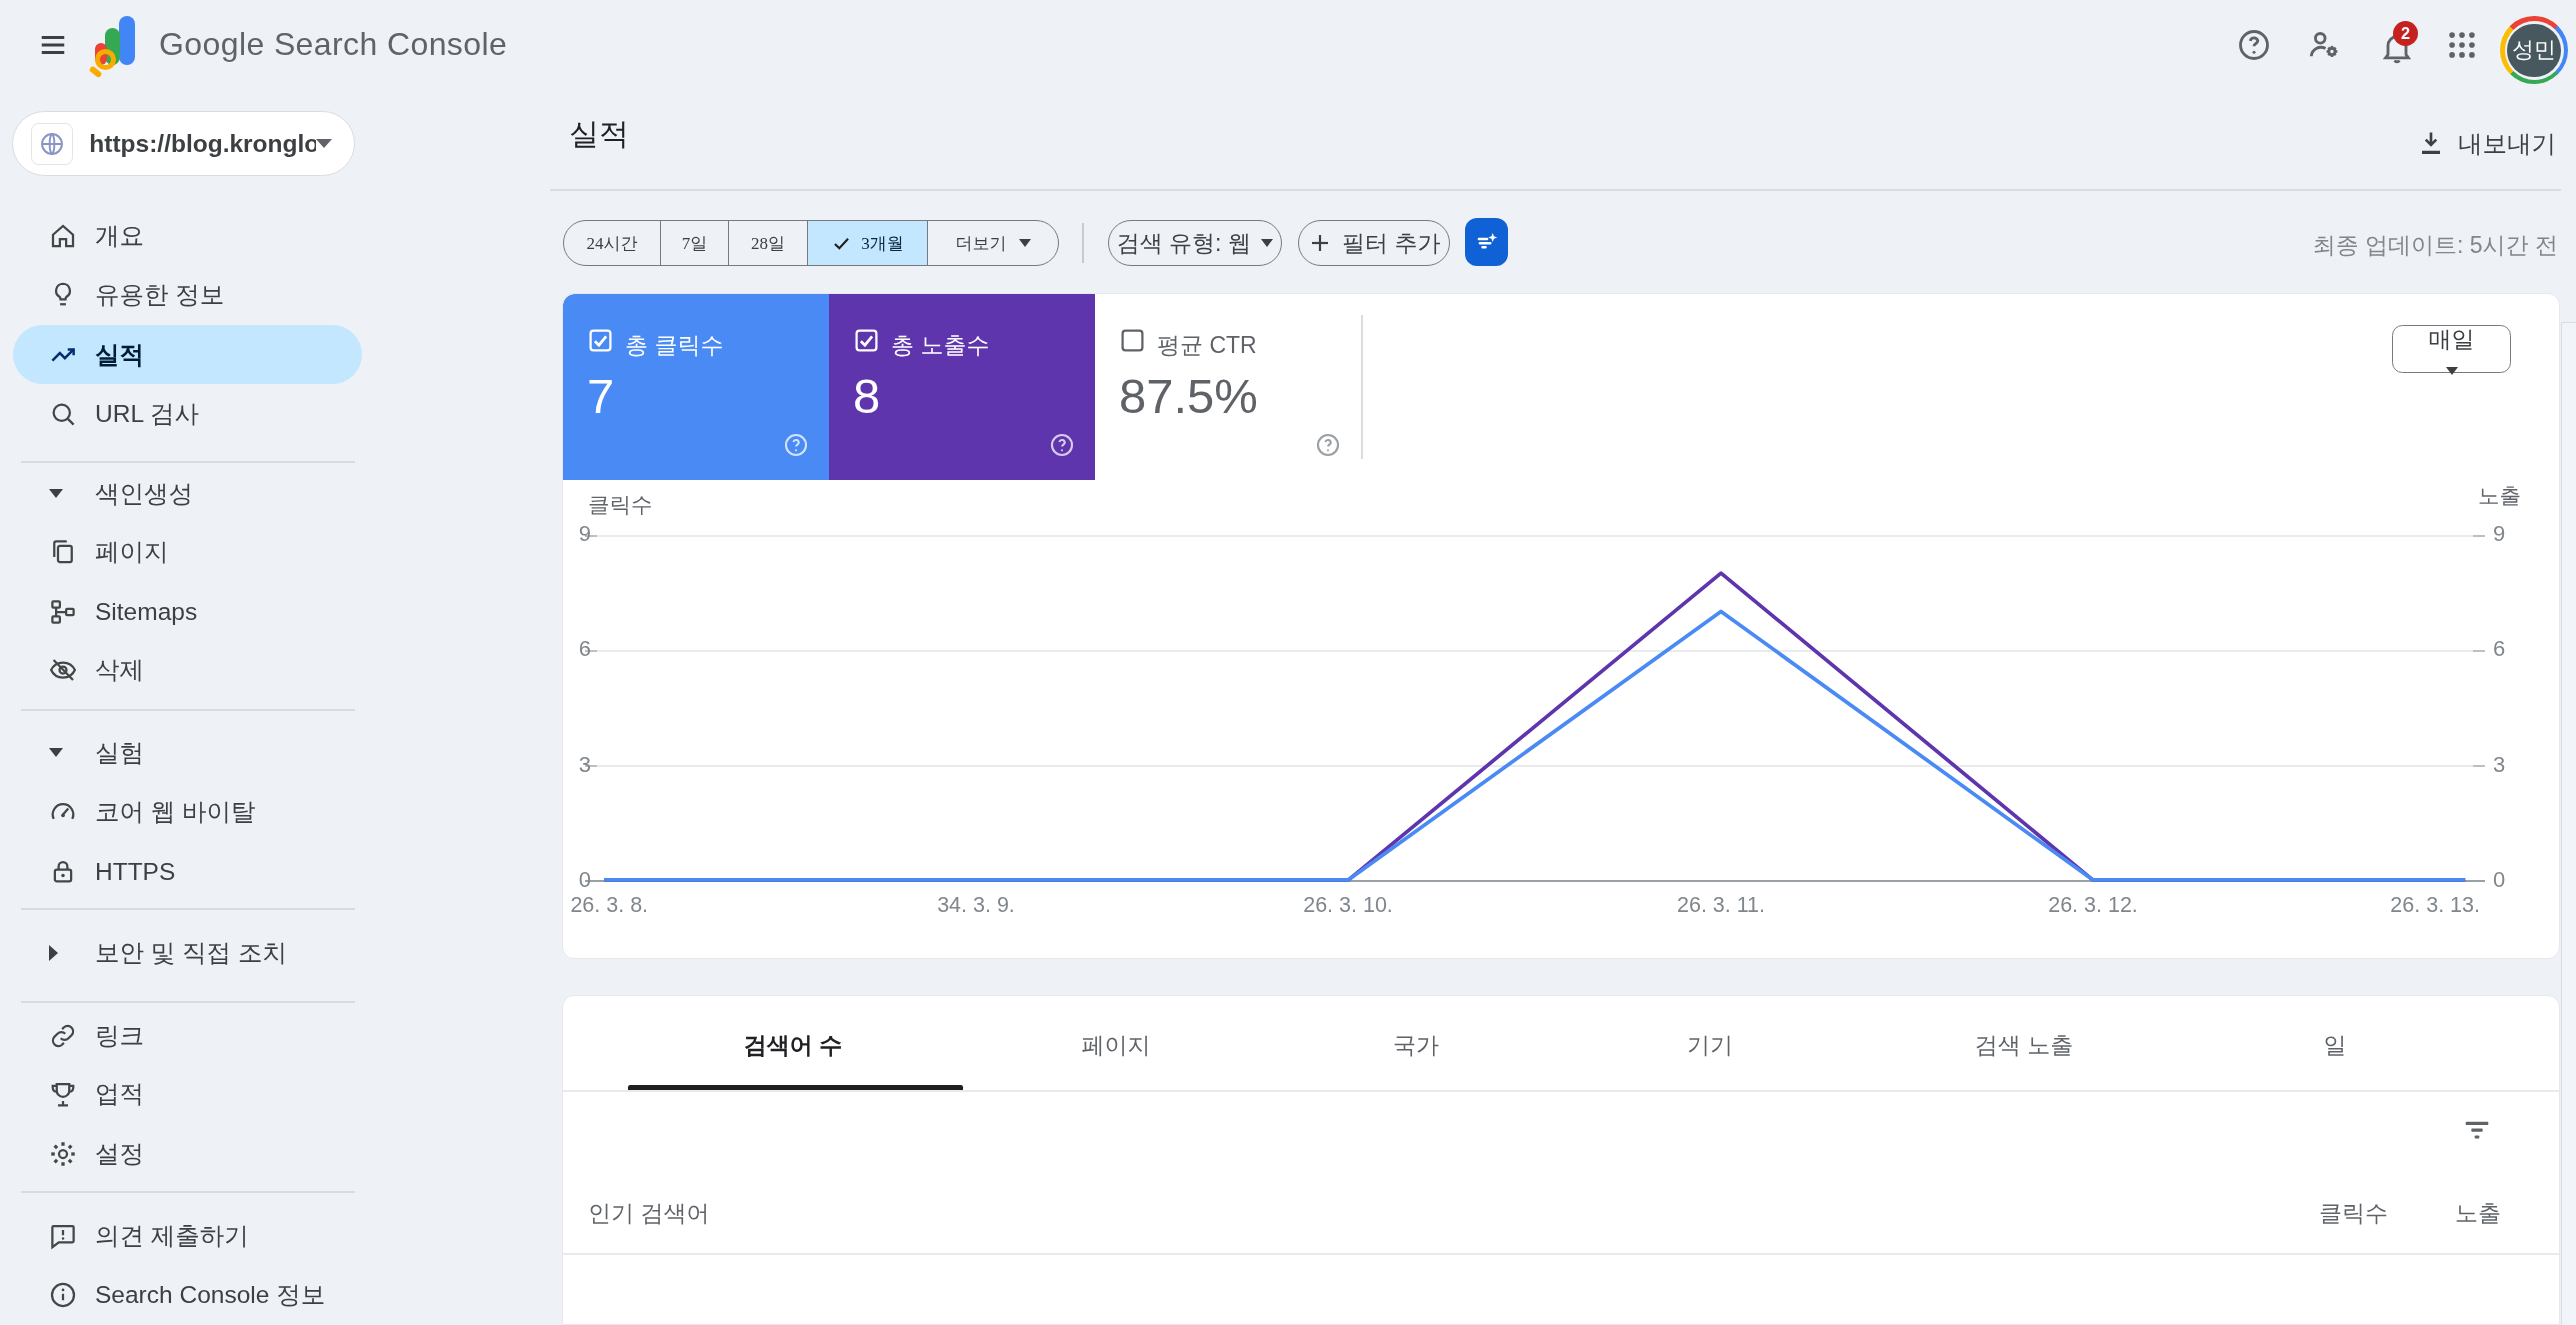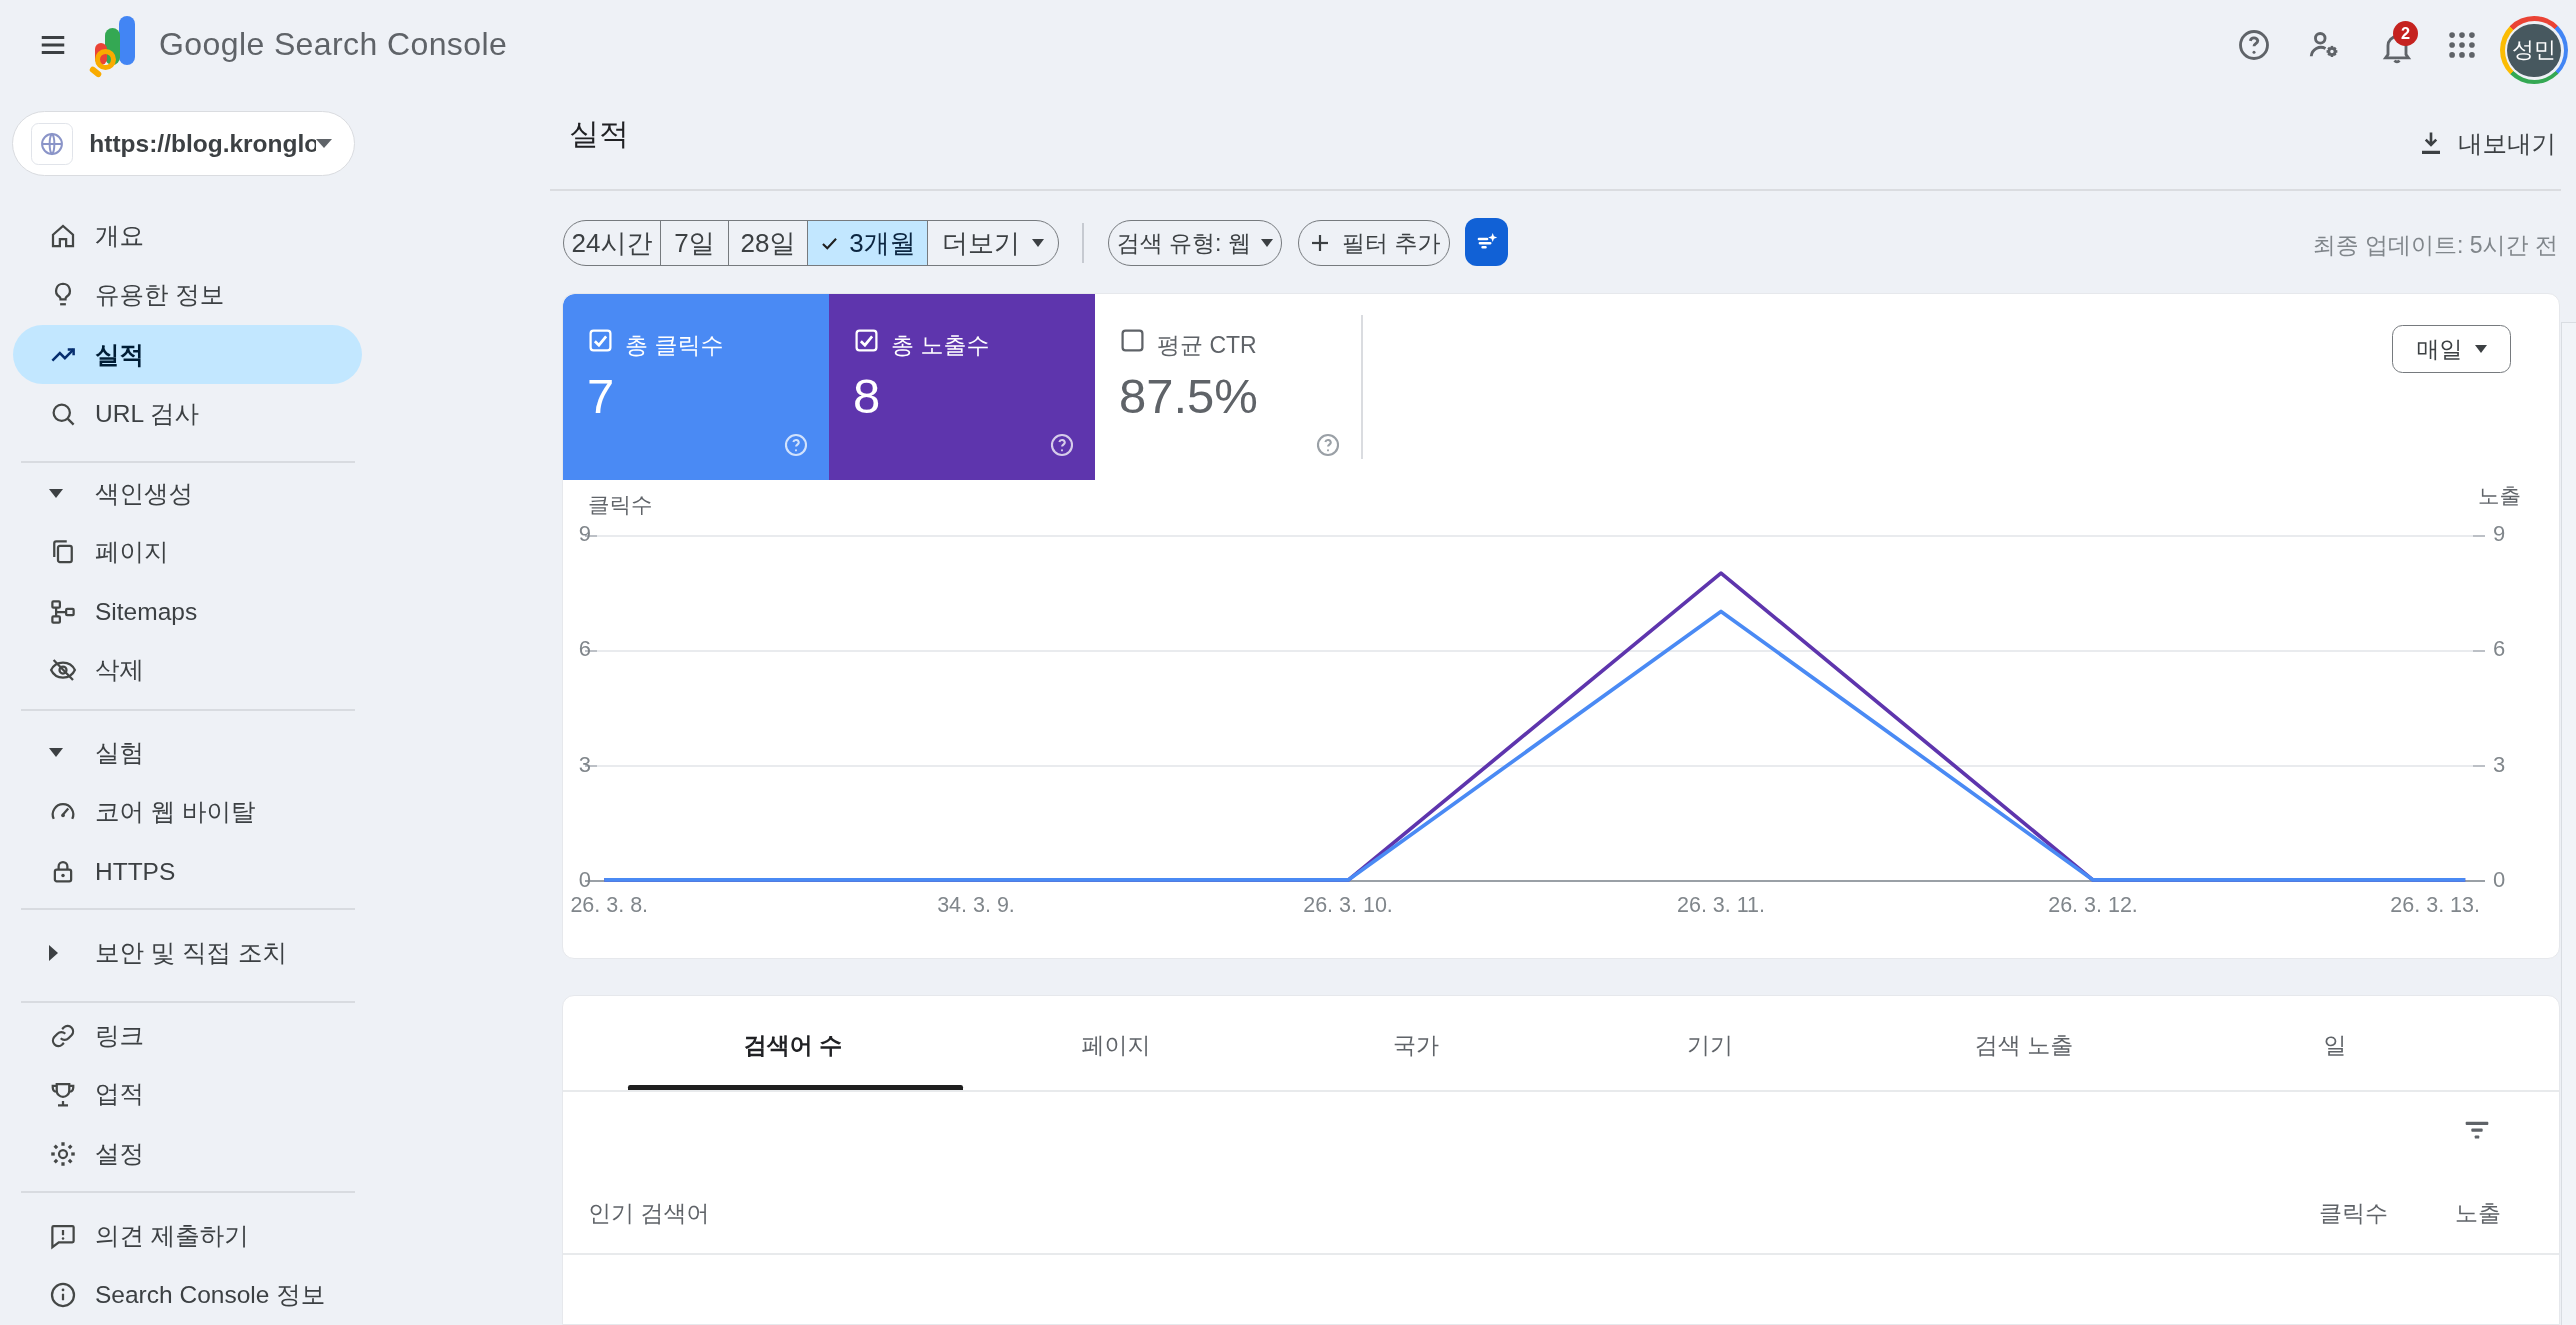--- a/index.html
+++ b/index.html
@@ -50,42 +50,42 @@
   .section-caret { position:absolute; left:49px; }
 
   
   .page-title { left:569px; top:114px; font-size:30px; color:#202124; }
   .export-btn { left:2416px; top:122px; height:42px; display:flex; align-items:center; gap:12px; cursor:pointer; }
   .export-btn .lbl { font-size:24.5px; color:#3c4043; }
   .header-divider { left:550px; top:189px; width:2011px; height:1.5px; background:#dadce0; }
 
   
   .seg-group { left:563px; top:220px; height:46px; display:flex; border:1.5px solid #767a7e; border-radius:23px; overflow:hidden; }
-  .seg { height:100%; display:flex; align-items:center; justify-content:center; font-size:26px; color:#3c4043; border-right:1.5px solid #767a7e; cursor:pointer; background:transparent; gap:9px; }
+  .seg { height:100%; display:flex; align-items:center; justify-content:center; font-size:17px; color:#3c4043; border-right:1.5px solid #767a7e; cursor:pointer; background:transparent; gap:9px;font-family:Liberation Serif, serif; }
   .seg:last-child { border-right:none; }
   .seg.selected { background:#c2e7ff; color:#0b2540; }
   .chip { position:absolute; top:220px; height:46px; border:1.5px solid #767a7e; border-radius:23px; display:flex; align-items:center; justify-content:center; gap:10.4px; font-size:23px; color:#3c4043; cursor:pointer; }
   .vsep { left:1082px; top:223px; width:1.5px; height:40px; background:#c6cad1; }
   .ai-filter-btn { left:1465px; top:218px; width:43px; height:48px; background:#1161d6; border-radius:12px; display:flex; align-items:center; justify-content:center; cursor:pointer; }
   .last-updated { left:2038px; top:230px; width:520px; text-align:right; font-size:23px; color:#80868b; }
 
   
   .card { background:#fff; border:0.7px solid #e6e8ec; overflow:hidden; }
   .chart-card { left:562px; top:293px; width:1998px; height:666px; border-radius:12px; }
   .metric { position:absolute; top:0; width:266px; height:186px; cursor:pointer; }
   .metric .m-label { position:absolute; left:62px; top:36px; font-size:23px; }
   .metric .m-value { position:absolute; left:24px; top:74px; font-size:49px; }
   .metric .m-check { position:absolute; left:24px; top:33px; width:27px; height:27px; }
   .metric .m-help { position:absolute; right:19.3px; bottom:21px; width:28px; height:28px; }
   .metric.colored .m-label, .metric.colored .m-value { color:#fff; }
   .metric.plain .m-label { color:#5f6368; }
   .metric.plain .m-value { color:#5f6368; }
   .metric-divider { left:798px; top:21px; width:1.5px; height:144px; background:#dadce0; position:absolute; }
 
-  .granularity-btn { position:absolute; left:1829px; top:31px; width:119px; height:48px; border:1.5px solid #767a7e; border-radius:10.4px; display:flex; align-items:center; justify-content:center; gap:12px; font-size:23px; color:#3c4043; cursor:pointer; background:#fff; }
+  .granularity-btn { position:absolute; left:1829px; top:31px; width:119px; height:48px; border:1.5px solid #767a7e; border-radius:10.4px; display:flex; align-items:center; justify-content:center; gap:12px; font-size:23px; color:#3c4043; cursor:pointer; background:#fff;flex-direction:column; }
 
   .axis-title { position:absolute; font-size:21.5px; color:#5f6368; }
   .gridline { position:absolute; left:33px; width:1877px; height:1.5px; background:#e9ebee; }
   .axis-zero { position:absolute; left:33px; width:1877px; height:2.2px; background:#9aa0a6; }
   .tick-stub { position:absolute; width:12px; height:1.5px; background:#bcc0c6; }
   .ytick { position:absolute; font-size:22px; color:#80868b; }
   .ytick.left { left:0; width:28px; text-align:right; }
   .ytick.right { left:1930px; }
   .xtick { position:absolute; top:599px; font-size:21.5px; color:#80868b; white-space:nowrap; }
 

